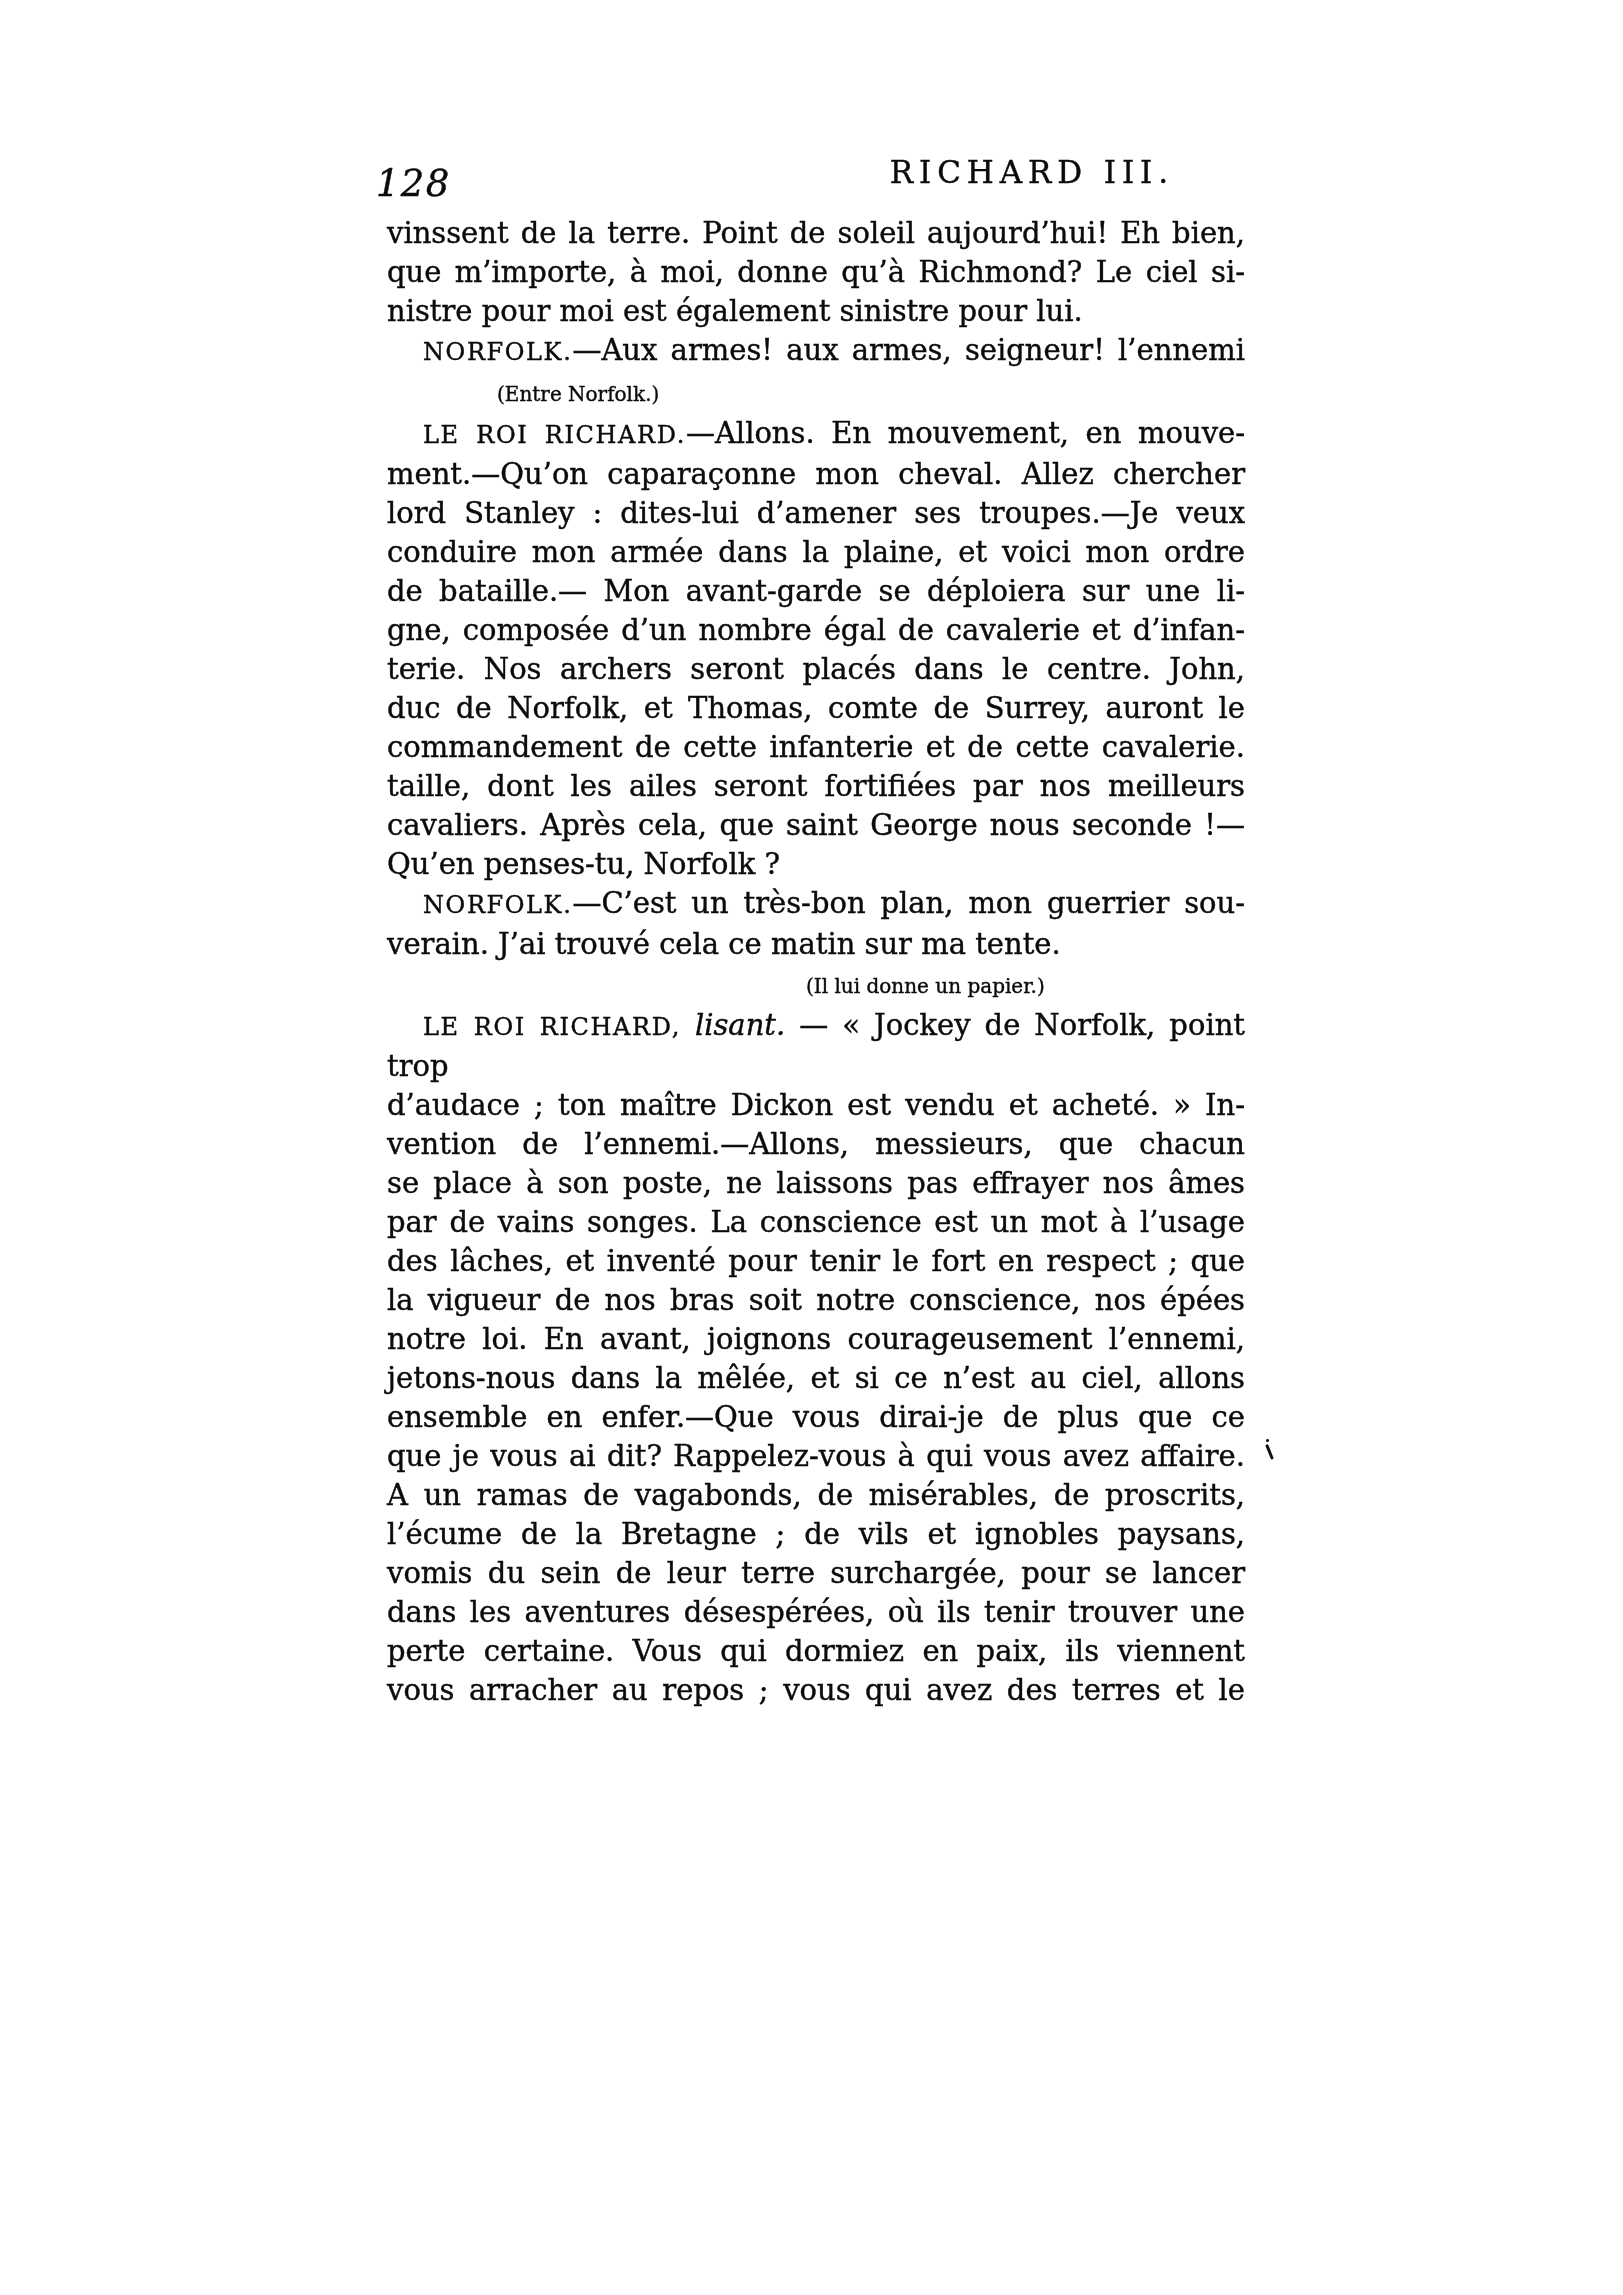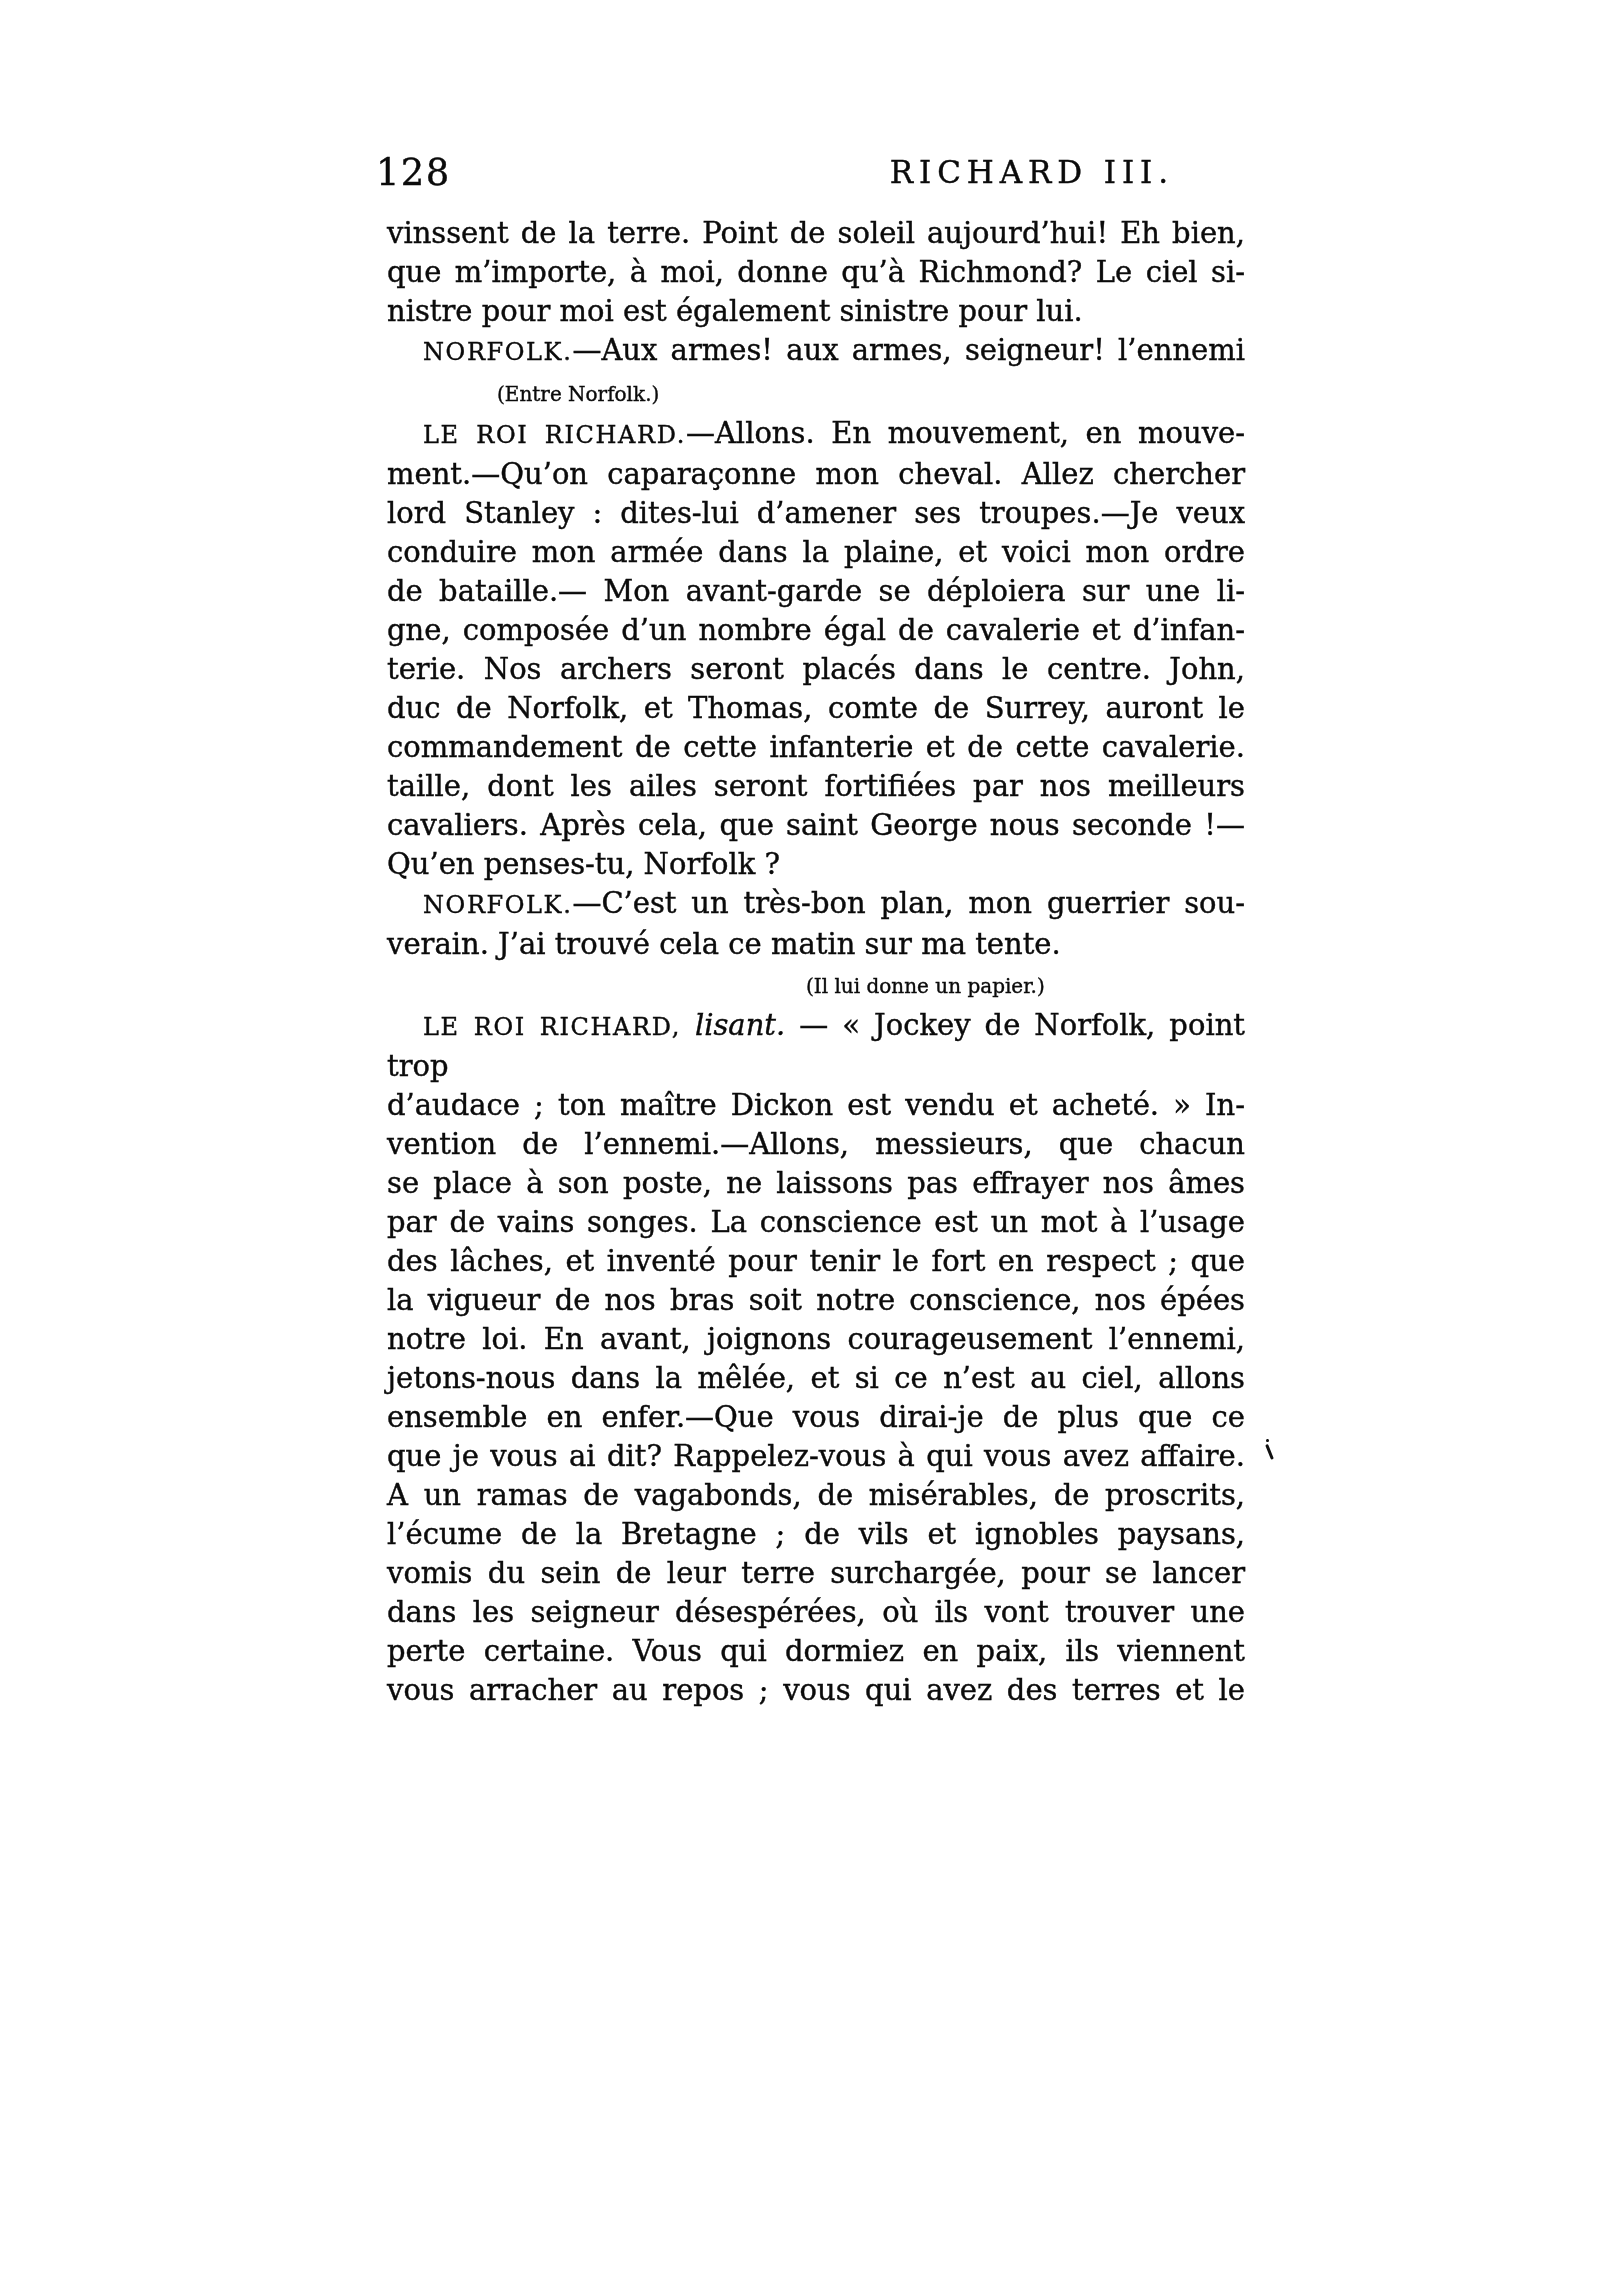--- a/index.html
+++ b/index.html
@@ -19,24 +19,25 @@
   .header-row {
     position: absolute;
     top: 149px;
     left: 376px;
     width: 870px;
     height: 59px;
   }
   .page-number {
     position: absolute;
     left: 0;
-    top: 0;
+    top: 11px;
     font-size: 37px;
     line-height: 47px;
     letter-spacing: 1.3px;
+    font-style: italic;
     -webkit-text-stroke: 0.4px currentColor;
   }
   .header-title {
     position: absolute;
     left: 0;
     right: 72px;
     top: 3.9px;
     text-align: right;
     font-size: 31px;
     line-height: 39px;
@@ -141,21 +142,21 @@
       <div class="line"><span>par de vains songes. La conscience est un mot à l’usage</span></div>
       <div class="line"><span>des lâches, et inventé pour tenir le fort en respect ; que</span></div>
       <div class="line"><span>la vigueur de nos bras soit notre conscience, nos épées</span></div>
       <div class="line"><span>notre loi. En avant, joignons courageusement l’ennemi,</span></div>
       <div class="line"><span>jetons-nous dans la mêlée, et si ce n’est au ciel, allons</span></div>
       <div class="line"><span>ensemble en enfer.—Que vous dirai-je de plus que ce</span></div>
       <div class="line"><span>que je vous ai dit? Rappelez-vous à qui vous avez affaire.</span></div>
       <div class="line"><span>A un ramas de vagabonds, de misérables, de proscrits,</span></div>
       <div class="line"><span>l’écume de la Bretagne ; de vils et ignobles paysans,</span></div>
       <div class="line"><span>vomis du sein de leur terre surchargée, pour se lancer</span></div>
-      <div class="line"><span>dans les seigneur désespérées, où ils vont trouver une</span></div>
+      <div class="line"><span>dans les aventures désespérées, où ils tenir trouver une</span></div>
       <div class="line"><span>perte certaine. Vous qui dormiez en paix, ils viennent</span></div>
       <div class="line"><span>vous arracher au repos ; vous qui avez des terres et le</span></div>
     </div>
 
   <div class="stray-mark"></div>
 
 </div>
 
 
 </body></html>

